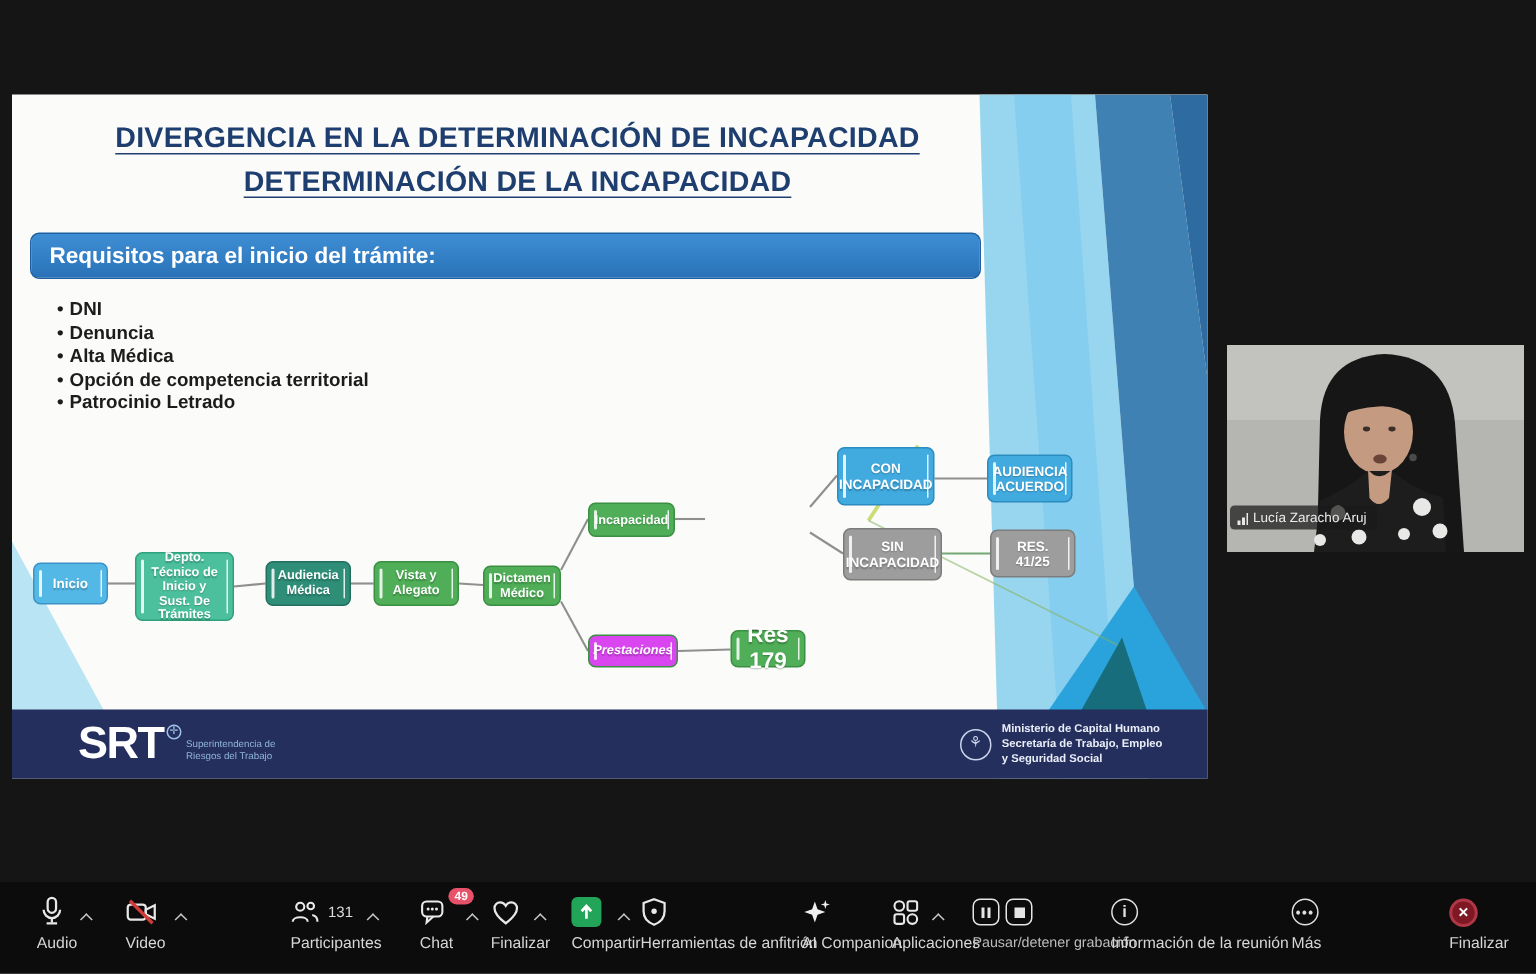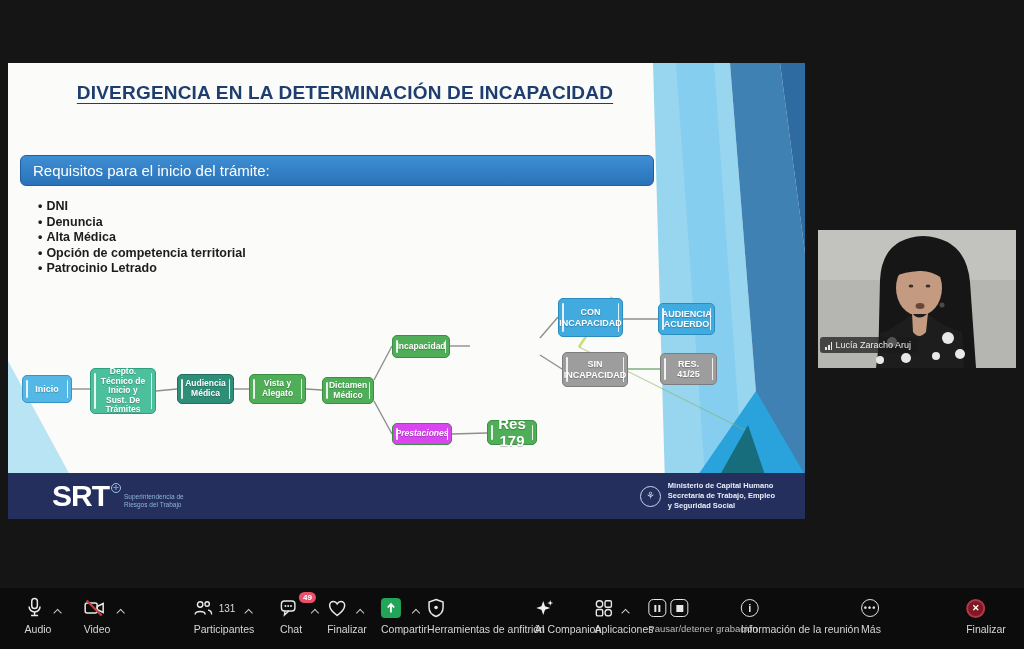--- a/index.html
+++ b/index.html
@@ -7,21 +7,21 @@
   .screen { position:relative; width:1024px; height:649px; background:#151515; overflow:hidden; }
 
   
   .slide { position:absolute; left:8px; top:63px; width:797px; height:456px; background:#fbfbf9; }
   .slide-deco { position:absolute; inset:0; pointer-events:none; }
   .slide-title { position:absolute; top:16px; left:30px; width:614px; text-align:center;
     font-size:19px; font-weight:bold; color:#1e3e70; line-height:1.5; letter-spacing:.2px; }
   .slide-title span { text-decoration:underline; text-underline-offset:4px; }
   .req-bar { position:absolute; left:12px; top:92px; width:634px; height:31px; border-radius:6px;
     background:linear-gradient(#3e8ed4,#2a72b8); border:1px solid #1d5fa0; display:flex; align-items:center;
-    padding-left:12px; color:#fff; font-size:15px; font-weight:normal; }
+    padding-left:12px; color:#fff; font-size:15px; font-weight:bold; }
   .bullets { position:absolute; left:30px; top:136px; list-style:none; color:#1c1c1c;
     font-size:12.5px; font-weight:600; }
   .bullets li { line-height:15.6px; }
   .bullets li::before { content:"•"; margin-right:4px; }
 
   
   .flow { position:absolute; inset:0; }
   .node { position:absolute; display:flex; align-items:center; justify-content:center; text-align:center;
     color:#fff; font-weight:700; border-radius:5px; font-size:8.5px; line-height:1.12; padding:1px 6px;
     text-shadow:0 1px 1px rgba(0,0,0,.25); }
@@ -98,20 +98,21 @@
       <polygon points="668,0 706,0 738,456 700,456" fill="#7ecbee" opacity="0.7"></polygon>
       <polygon points="722,0 772,0 797,190 797,456 758,456" fill="#3f81b2"></polygon>
       <polygon points="772,0 797,0 797,190" fill="#2e6ba1"></polygon>
       <polygon points="690,412 748,328 797,412" fill="#2aa2db"></polygon>
       <polygon points="712,412 740,362 757,412" fill="#176d7c"></polygon>
       <polygon points="0,298 0,412 62,412" fill="#b9e4f3"></polygon>
     </svg>
 
     <div class="slide-title">
       <span>DIVERGENCIA EN LA DETERMINACIÓN DE INCAPACIDAD</span><br>
+      <span>DETERMINACIÓN DE LA INCAPACIDAD</span>
     </div>
 
     <div class="req-bar">
       <span>Requisitos para el inicio del trámite:</span>
     </div>
 
     <ul class="bullets">
       <li>DNI</li>
       <li>Denuncia</li>
       <li>Alta Médica</li>

